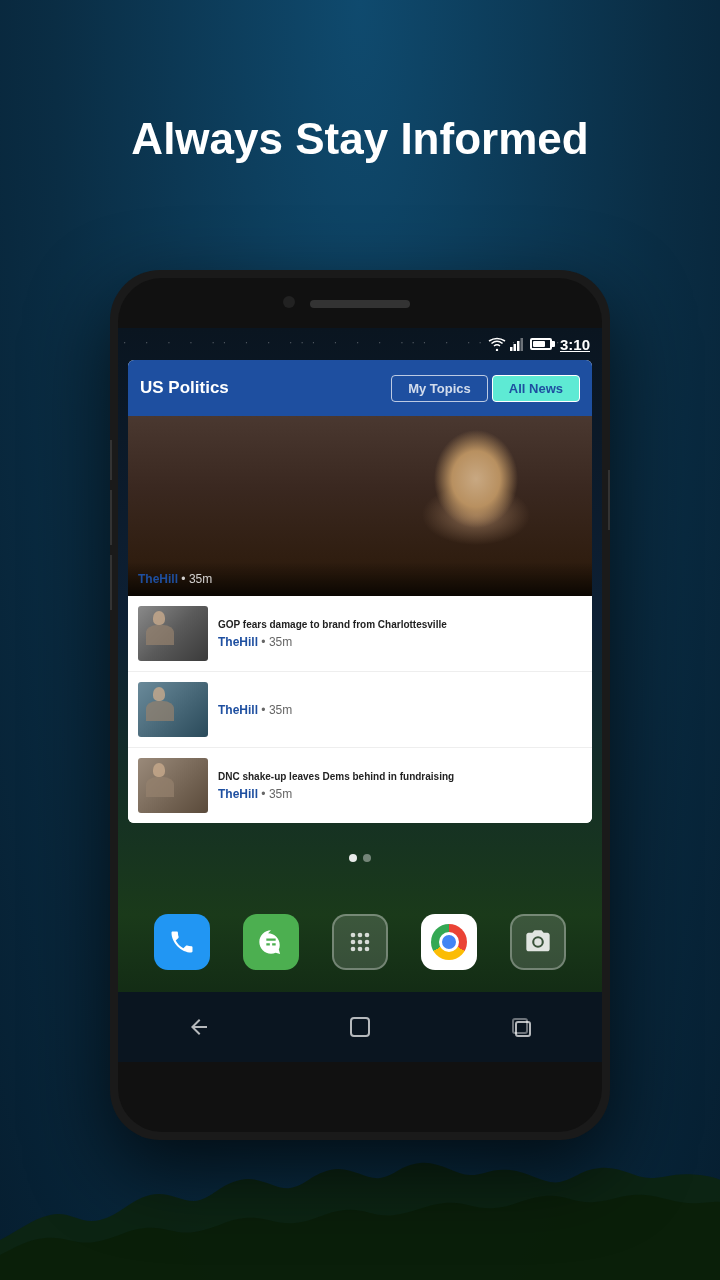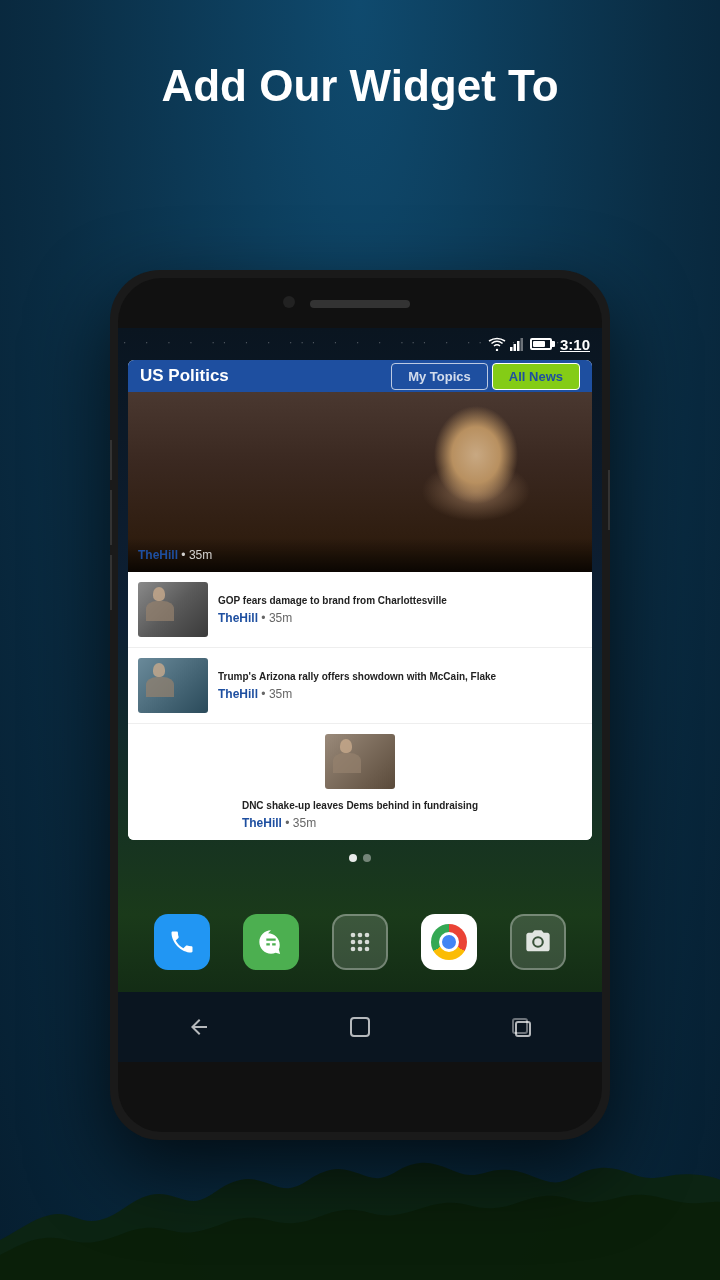--- a/index.html
+++ b/index.html
@@ -184,21 +184,21 @@
       z-index: 30;
     }
 
     
     .widget-header {
       background: #1e4fa0;
       display: flex;
       align-items: center;
       justify-content: space-between;
       padding: 0 12px;
-      height: 32px;
+      height: 56px;
     }
 
     .widget-title {
       color: white;
       font-size: 17px;
       font-weight: bold;
     }
 
     .widget-tabs {
       display: flex;
@@ -210,21 +210,21 @@
       border-radius: 4px;
       font-size: 13px;
       font-weight: 600;
       cursor: pointer;
       border: 1.5px solid rgba(255,255,255,0.7);
       color: rgba(255,255,255,0.8);
       background: transparent;
     }
 
     .widget-tab.active {
-      background: #84cc16;
+      background: #5eead4;
       color: #1e4fa0;
       border-color: white;
     }
 
     
     .news-featured {
       position: relative;
       height: 180px;
       overflow: hidden;
     }
@@ -277,21 +277,20 @@
     .news-item {
       display: flex;
       align-items: center;
       padding: 10px 10px;
       border-bottom: 1px solid #eee;
       gap: 10px;
     }
 
     .news-item:last-child {
       border-bottom: none;
-      flex-direction: column;
     }
 
     .news-item-thumb {
       width: 70px;
       height: 55px;
       border-radius: 3px;
       flex-shrink: 0;
       overflow: hidden;
     }
 
@@ -525,21 +524,22 @@
 <div class="bg-overlay"></div>
 
 <div class="tree-silhouette">
   <svg viewBox="0 0 720 120" preserveAspectRatio="none">
     <path d="M0,120 L0,80 C20,70 30,60 50,55 C70,50 80,65 100,60 C120,55 130,40 150,35 C170,30 185,45 200,40 C215,35 220,25 240,20 C260,15 275,30 290,28 C305,26 310,15 330,10 C350,5 365,20 380,18 C395,16 400,5 420,3 C440,1 455,15 470,15 C485,15 490,8 510,10 C530,12 545,25 560,22 C575,19 580,10 600,8 C620,6 635,18 650,18 C665,18 675,12 700,15 C720,18 720,20 720,20 L720,120 Z" fill="#0d2510" opacity="0.9"></path>
     <path d="M0,120 L0,95 C15,88 25,80 45,78 C65,76 75,85 95,82 C115,79 125,70 145,68 C165,66 175,75 195,72 C215,69 225,60 245,58 C265,56 275,65 295,63 C315,61 325,52 345,50 C365,48 375,58 395,55 C415,52 425,45 445,43 C465,41 475,50 495,48 C515,46 525,38 545,36 C565,34 575,44 595,42 C615,40 625,33 645,35 C665,37 680,45 700,43 C720,41 720,42 720,42 L720,120 Z" fill="#0a1e08" opacity="0.8"></path>
   </svg>
 </div>
 
 <div class="header-text">
-  <span>Add Our Widget To</span><br>
+  <br>
+  <span>Always Stay Informed</span>
 </div>
 
 <div class="phone">
 
   <div class="phone-side-btn-right"></div>
   <div class="phone-side-btn-left1"></div>
   <div class="phone-side-btn-left2"></div>
   <div class="phone-side-btn-left3"></div>
 
   <div class="phone-inner">
@@ -612,21 +612,20 @@
                 <span>35m</span>
               </div>
             </div>
           </div>
 
           <div class="news-item">
             <div class="news-item-thumb thumb-2">
               <div class="thumb-person"></div>
             </div>
             <div class="news-item-content">
-              <div class="news-item-title">Trump's Arizona rally offers showdown with McCain, Flake</div>
               <div class="news-item-meta">
                 <span class="news-source">TheHill</span>
                 <span> • </span>
                 <span>35m</span>
               </div>
             </div>
           </div>
 
           <div class="news-item">
             <div class="news-item-thumb thumb-3">

